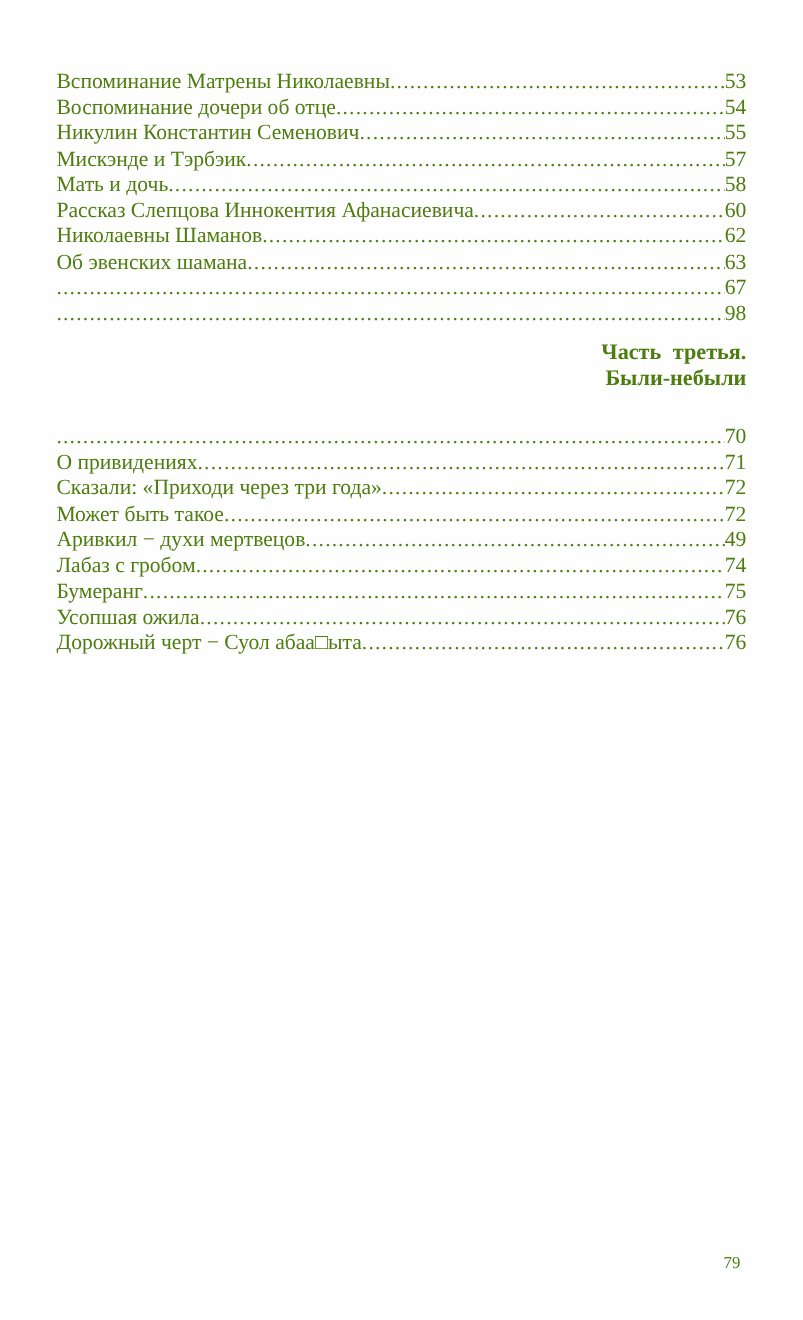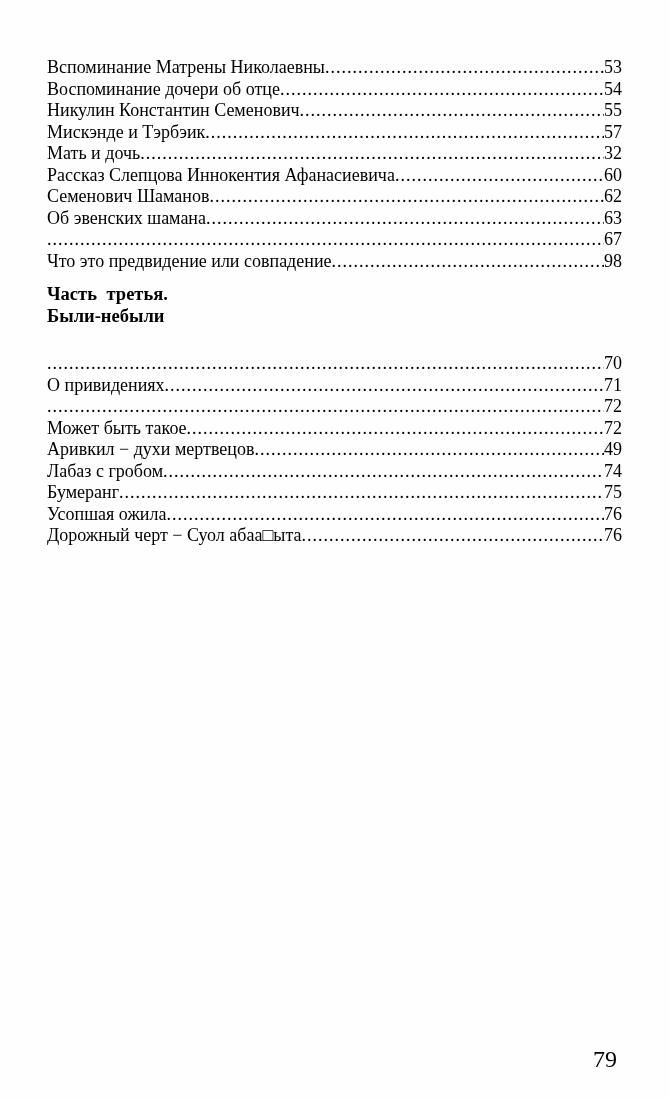--- a/index.html
+++ b/index.html
@@ -6,21 +6,21 @@
     margin: 0;
     padding: 0;
     background: #ffffff;
   }
   .page {
     position: relative;
     width: 669px;
     height: 1100px;
     background: #fefefe;
     font-family: "Liberation Serif", "DejaVu Serif", serif;
-    color: #000000;
+    color: #4d7c0f;
     overflow: hidden;
   }
   .toc {
     padding: 57px 47px 0 47px;
   }
   .toc-row {
     display: flex;
     align-items: baseline;
     font-size: 18px;
     line-height: 21.5px;
@@ -35,31 +35,31 @@
     overflow: hidden;
     letter-spacing: 1px;
   }
   .toc-page {
     flex: 0 0 auto;
     font-family: Liberation Serif, serif;
   }
   .section-heading {
     margin-top: 11px;
     margin-bottom: 26px;
-    text-align: left;
+    text-align: right;
     font-weight: bold;
     font-size: 18.5px;
     line-height: 22px;
     word-spacing: 5px;
   }
   .page-number {
     position: absolute;
     top: 1046px;
     right: 52px;
-    font-size: 24px;
+    font-size: 14px;
   }
 </style>
 </head>
 <body>
 
 <div class="page">
   <div class="toc">
     <div id="toc-part2">
         <div class="toc-row">
           <span class="toc-title">Вспоминание Матрены Николаевны</span>
@@ -77,62 +77,62 @@
           <span class="toc-page">55</span>
         </div>
         <div class="toc-row">
           <span class="toc-title">Мискэнде и Тэрбэик</span>
           <span class="toc-dots">............................................................................................................................................................................................................................</span>
           <span class="toc-page">57</span>
         </div>
         <div class="toc-row">
           <span class="toc-title">Мать и дочь</span>
           <span class="toc-dots">............................................................................................................................................................................................................................</span>
-          <span class="toc-page">32</span>
+          <span class="toc-page">58</span>
         </div>
         <div class="toc-row">
           <span class="toc-title">Рассказ Слепцова Иннокентия Афанасиевича</span>
           <span class="toc-dots">............................................................................................................................................................................................................................</span>
           <span class="toc-page">60</span>
         </div>
         <div class="toc-row">
-          <span class="toc-title">Семенович Шаманов</span>
+          <span class="toc-title">Николаевны Шаманов</span>
           <span class="toc-dots">............................................................................................................................................................................................................................</span>
           <span class="toc-page">62</span>
         </div>
         <div class="toc-row">
           <span class="toc-title">Об эвенских шамана</span>
           <span class="toc-dots">............................................................................................................................................................................................................................</span>
           <span class="toc-page">63</span>
         </div>
         <div class="toc-row">
           <span class="toc-dots">............................................................................................................................................................................................................................</span>
           <span class="toc-page">67</span>
         </div>
         <div class="toc-row">
-          <span class="toc-title">Что это предвидение или совпадение</span>
           <span class="toc-dots">............................................................................................................................................................................................................................</span>
           <span class="toc-page">98</span>
         </div>
       </div>
     <div class="section-heading">
       <div>Часть третья.</div>
       <div>Были-небыли</div>
     </div>
     <div id="toc-part3">
         <div class="toc-row">
           <span class="toc-dots">............................................................................................................................................................................................................................</span>
           <span class="toc-page">70</span>
         </div>
         <div class="toc-row">
           <span class="toc-title">О привидениях</span>
           <span class="toc-dots">............................................................................................................................................................................................................................</span>
           <span class="toc-page">71</span>
         </div>
         <div class="toc-row">
+          <span class="toc-title">Сказали: «Приходи через три года»</span>
           <span class="toc-dots">............................................................................................................................................................................................................................</span>
           <span class="toc-page">72</span>
         </div>
         <div class="toc-row">
           <span class="toc-title">Может быть такое</span>
           <span class="toc-dots">............................................................................................................................................................................................................................</span>
           <span class="toc-page">72</span>
         </div>
         <div class="toc-row">
           <span class="toc-title">Аривкил − духи мертвецов</span>

